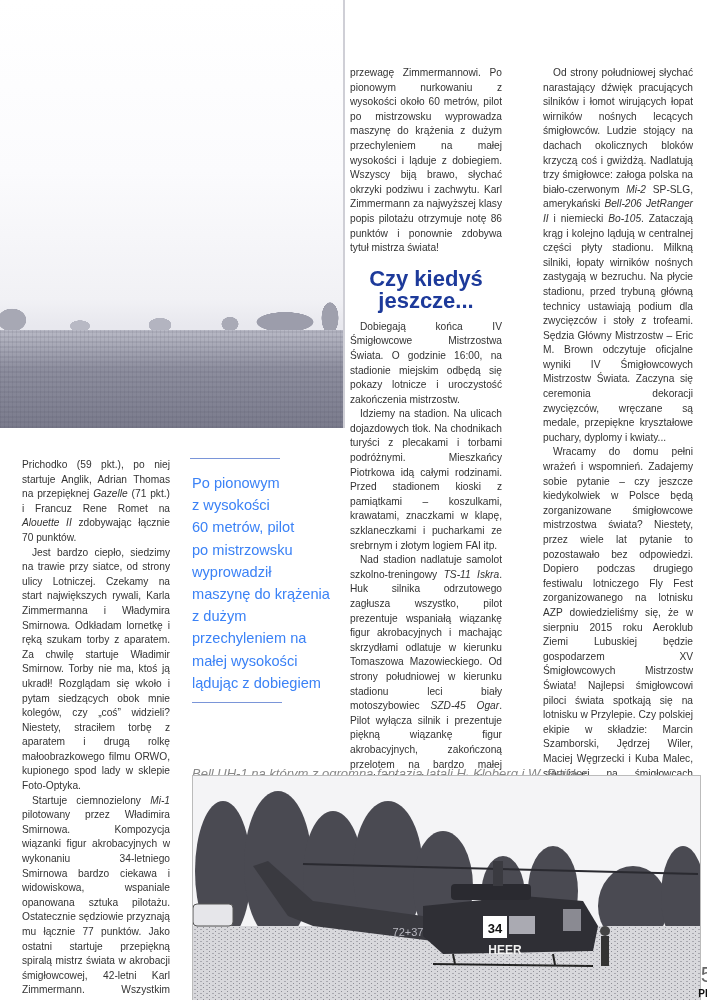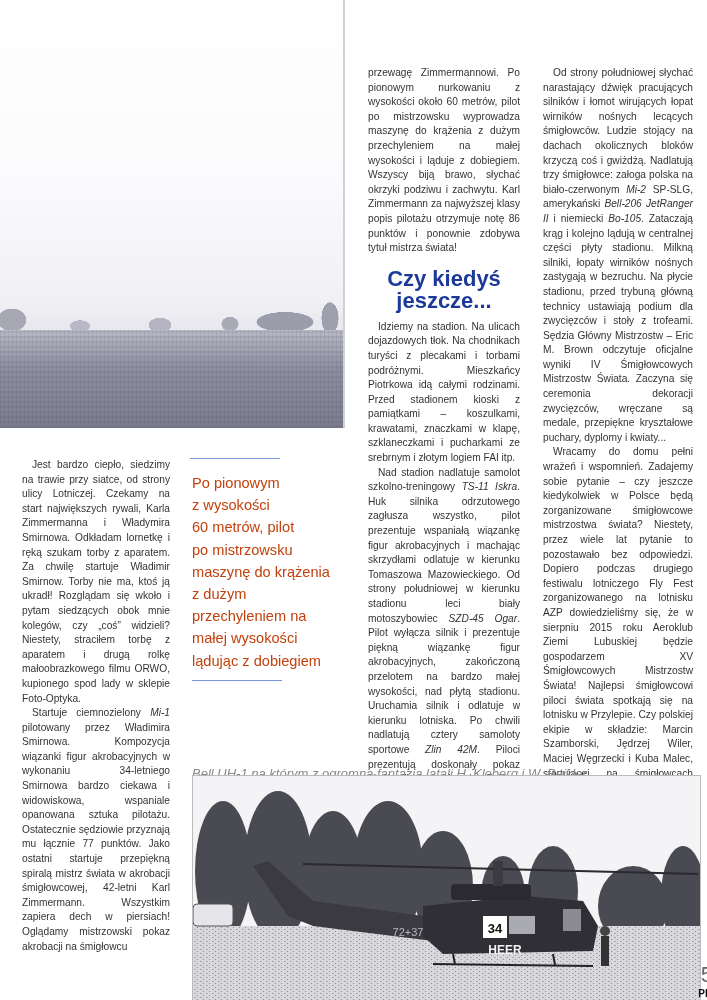--- a/index.html
+++ b/index.html
@@ -19,27 +19,27 @@
     background:
       repeating-linear-gradient(0deg, rgba(80,80,100,0.12) 0 2px, transparent 2px 5px),
       repeating-linear-gradient(90deg, rgba(70,70,90,0.10) 0 1px, transparent 1px 4px),
       linear-gradient(to bottom, #b9bac6 0%, #8d8e9e 40%, #7a7b8c 100%); }
 
   .col { position:absolute; font-size:10.2px; line-height:14.6px; text-align:justify; color:#333; }
   .col p { margin:0; text-indent:0; }
   .col p.ind { text-indent:10px; }
   .col i { font-style:italic;margin-top:16px; }
   #col1 { left:22px; top:458px; width:148px; }
-  #col3 { left:368px; top:66px; width:152px; }
+  #col3 { left:350px; top:66px; width:152px; }
   #col4 { left:543px; top:66px; width:150px; }
 
   .heading { font-size:22px; line-height:22px; font-weight:bold; color:#1d3a9a; margin:12px 0 8px 0; text-align:center; }
 
   .pull-quote { position:absolute; left:192px; top:472px; width:140px;
-    font-size:14.6px; line-height:22.2px; color:#c2410c; }
+    font-size:14.6px; line-height:22.2px; color:#3b82f6; }
   .pull-quote .rule-top { position:absolute; left:-2px; top:-14px; width:90px; height:1px; background:#7a95d8; }
   .pull-quote .rule-bottom { width:90px; height:1px; background:#7a95d8; margin-top:8px; }
 
   .caption { position:absolute; left:192px; top:766px; font-size:13px; color:#888; font-style:italic; }
   .photo-bottom { position:absolute; left:192px; top:775px; width:507px; height:225px; overflow:hidden;
     border:1px solid #bbb; background:#f0f0f0; }
 
   .credit { text-align:right; margin-top:14px; }
   .page-num { position:absolute; right:-6px; top:962px; font-size:22px; color:#666; font-weight:300; }
   .page-brand { position:absolute; right:-4px; top:988px; font-size:10px; font-weight:bold; color:#111; }
@@ -47,41 +47,44 @@
 </style>
 </head>
 <body>
 
 <div class="photo-top">
   <div class="treeline"></div>
   <div class="field"></div>
 </div>
 
 <div class="col" id="col1">
+  <p><span>Prichodko (59 pkt.), po niej startuje Anglik, Adrian Thomas na przepięknej </span><i>Gazelle</i><span> (71 pkt.) i Francuz Rene Romet na </span><i>Alouette II</i><span> zdobywając łącznie 70 punktów.</span></p>
   <p class="ind">Jest bardzo ciepło, siedzimy na trawie przy siatce, od strony ulicy Lotniczej. Czekamy na start największych rywali, Karla Zimmermanna i Władymira Smirnowa. Odkładam lornetkę i ręką szukam torby z aparatem. Za chwilę startuje Władimir Smirnow. Torby nie ma, ktoś ją ukradł! Rozglądam się wkoło i pytam siedzących obok mnie kolegów, czy „coś” widzieli? Niestety, straciłem torbę z aparatem i drugą rolkę małoobrazkowego filmu ORWO, kupionego spod lady w sklepie Foto-Optyka.</p>
   <p class="ind"><span>Startuje ciemnozielony </span><i>Mi-1</i><span> pilotowany przez Władimira Smirnowa. Kompozycja wiązanki figur akrobacyjnych w wykonaniu 34-letniego Smirnowa bardzo ciekawa i widowiskowa, wspaniale opanowana sztuka pilotażu. Ostatecznie sędziowie przyznają mu łącznie 77 punktów. Jako ostatni startuje przepiękną spiralą mistrz świata w akrobacji śmigłowcowej, 42-letni Karl Zimmermann. Wszystkim zapiera dech w piersiach! Oglądamy mistrzowski pokaz akrobacji na śmigłowcu </span></p>
 </div>
 
 <div class="pull-quote">
   <div class="rule-top"></div>
   <div>Po pionowym</div>
   <div>z wysokości</div>
   <div>60 metrów, pilot</div>
   <div>po mistrzowsku</div>
+  <div>wyprowadził</div>
   <div>maszynę do krążenia</div>
   <div>z dużym</div>
   <div>przechyleniem na</div>
   <div>małej wysokości</div>
   <div>lądując z dobiegiem</div>
   <div class="rule-bottom"></div>
 </div>
 
 <div class="col" id="col3">
   <p>przewagę Zimmermannowi. Po pionowym nurkowaniu z wysokości około 60 metrów, pilot po mistrzowsku wyprowadza maszynę do krążenia z dużym przechyleniem na małej wysokości i ląduje z dobiegiem. Wszyscy biją brawo, słychać okrzyki podziwu i zachwytu. Karl Zimmermann za najwyższej klasy popis pilotażu otrzymuje notę 86 punktów i ponownie zdobywa tytuł mistrza świata!</p>
   <div class="heading">Czy kiedyś jeszcze...</div>
+  <p class="ind">Dobiegają końca IV Śmigłowcowe Mistrzostwa Świata. O godzinie 16:00, na stadionie miejskim odbędą się pokazy lotnicze i uroczystość zakończenia mistrzostw.</p>
   <p class="ind">Idziemy na stadion. Na ulicach dojazdowych tłok. Na chodnikach turyści z plecakami i torbami podróżnymi. Mieszkańcy Piotrkowa idą całymi rodzinami. Przed stadionem kioski z pamiątkami – koszulkami, krawatami, znaczkami w klapę, szklaneczkami i pucharkami ze srebrnym i złotym logiem FAI itp.</p>
   <p class="ind"><span>Nad stadion nadlatuje samolot szkolno-treningowy </span><i>TS-11 Iskra</i><span>. Huk silnika odrzutowego zagłusza wszystko, pilot prezentuje wspaniałą wiązankę figur akrobacyjnych i machając skrzydłami odlatuje w kierunku Tomaszowa Mazowieckiego. Od strony południowej w kierunku stadionu leci biały motoszybowiec </span><i>SZD-45 Ogar</i><span>. Pilot wyłącza silnik i prezentuje piękną wiązankę figur akrobacyjnych, zakończoną przelotem na bardzo małej wysokości, nad płytą stadionu. Uruchamia silnik i odlatuje w kierunku lotniska. Po chwili nadlatują cztery samoloty sportowe </span><i>Zlin 42M</i><span>. Piloci prezentują doskonały pokaz akrobacji zespołowej. Pokazy lotnicze kończy skok grupowy spadochroniarzy na kolorowych „latających skrzydłach”.</span></p>
 </div>
 
 <div class="col" id="col4">
   <p class="ind"><span>Od strony południowej słychać narastający dźwięk pracujących silników i łomot wirujących łopat wirników nośnych lecących śmigłowców. Ludzie stojący na dachach okolicznych bloków krzyczą coś i gwiżdżą. Nadlatują trzy śmigłowce: załoga polska na biało-czerwonym </span><i>Mi-2</i><span> SP-SLG, amerykański </span><i>Bell-206 JetRanger II</i><span> i niemiecki </span><i>Bo-105</i><span>. Zataczają krąg i kolejno lądują w centralnej części płyty stadionu. Milkną silniki, łopaty wirników nośnych zastygają w bezruchu. Na płycie stadionu, przed trybuną główną technicy ustawiają podium dla zwycięzców i stoły z trofeami. Sędzia Główny Mistrzostw – Eric M. Brown odczytuje oficjalne wyniki IV Śmigłowcowych Mistrzostw Świata. Zaczyna się ceremonia dekoracji zwycięzców, wręczane są medale, przepiękne kryształowe puchary, dyplomy i kwiaty...</span></p>
   <p class="ind"><span>Wracamy do domu pełni wrażeń i wspomnień. Zadajemy sobie pytanie – czy jeszcze kiedykolwiek w Polsce będą zorganizowane śmigłowcowe mistrzostwa świata? Niestety, przez wiele lat pytanie to pozostawało bez odpowiedzi. Dopiero podczas drugiego festiwalu lotniczego Fly Fest zorganizowanego na lotnisku AZP dowiedzieliśmy się, że w sierpniu 2015 roku Aeroklub Ziemi Lubuskiej będzie gospodarzem XV Śmigłowcowych Mistrzostw Świata! Najlepsi śmigłowcowi piloci świata spotkają się na lotnisku w Przylepie. Czy polskiej ekipie w składzie: Marcin Szamborski, Jędrzej Wiler, Maciej Węgrzecki i Kuba Malec, startującej na śmigłowcach </span><i>Robinson R44</i><span> uda się powtórzyć sukces z 1981 roku? Już wkrótce się przekonamy... Do zobaczenia na lotnisku w Przylepie!</span></p>
   <div class="credit">
     <div>tekst i zdjęcia:</div>
     <div><i>Ludomir Rogalski</i></div>

